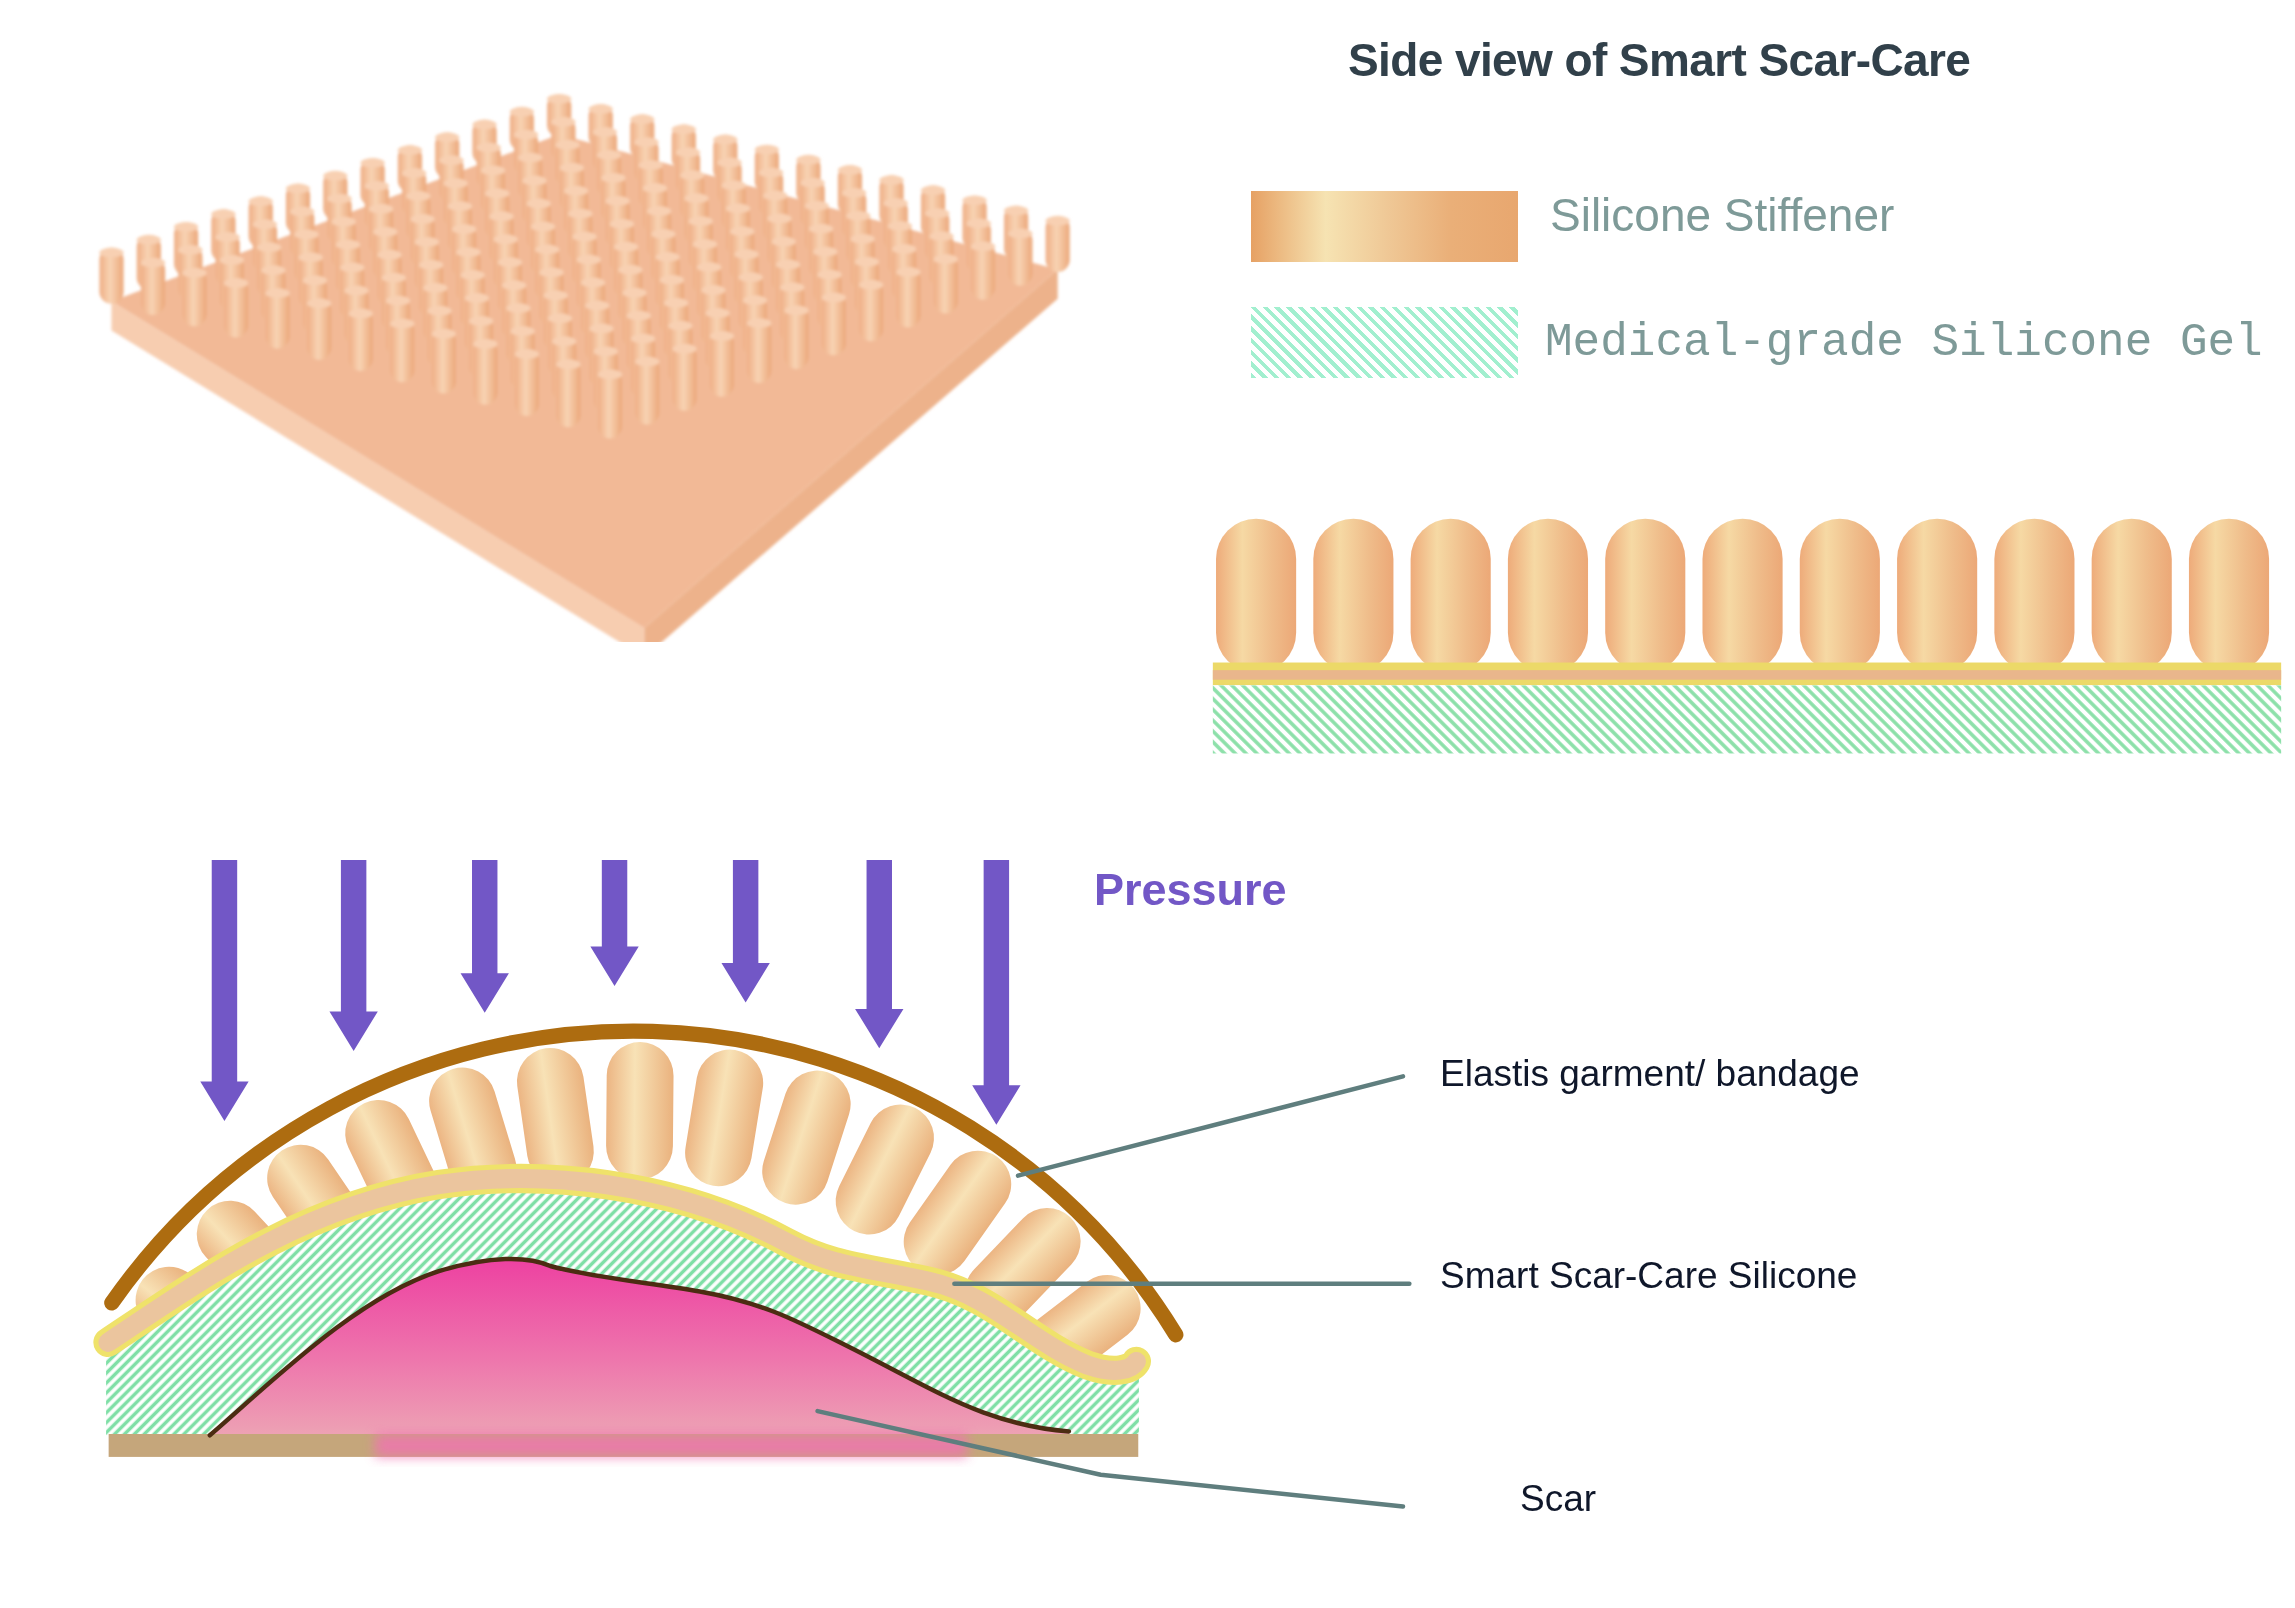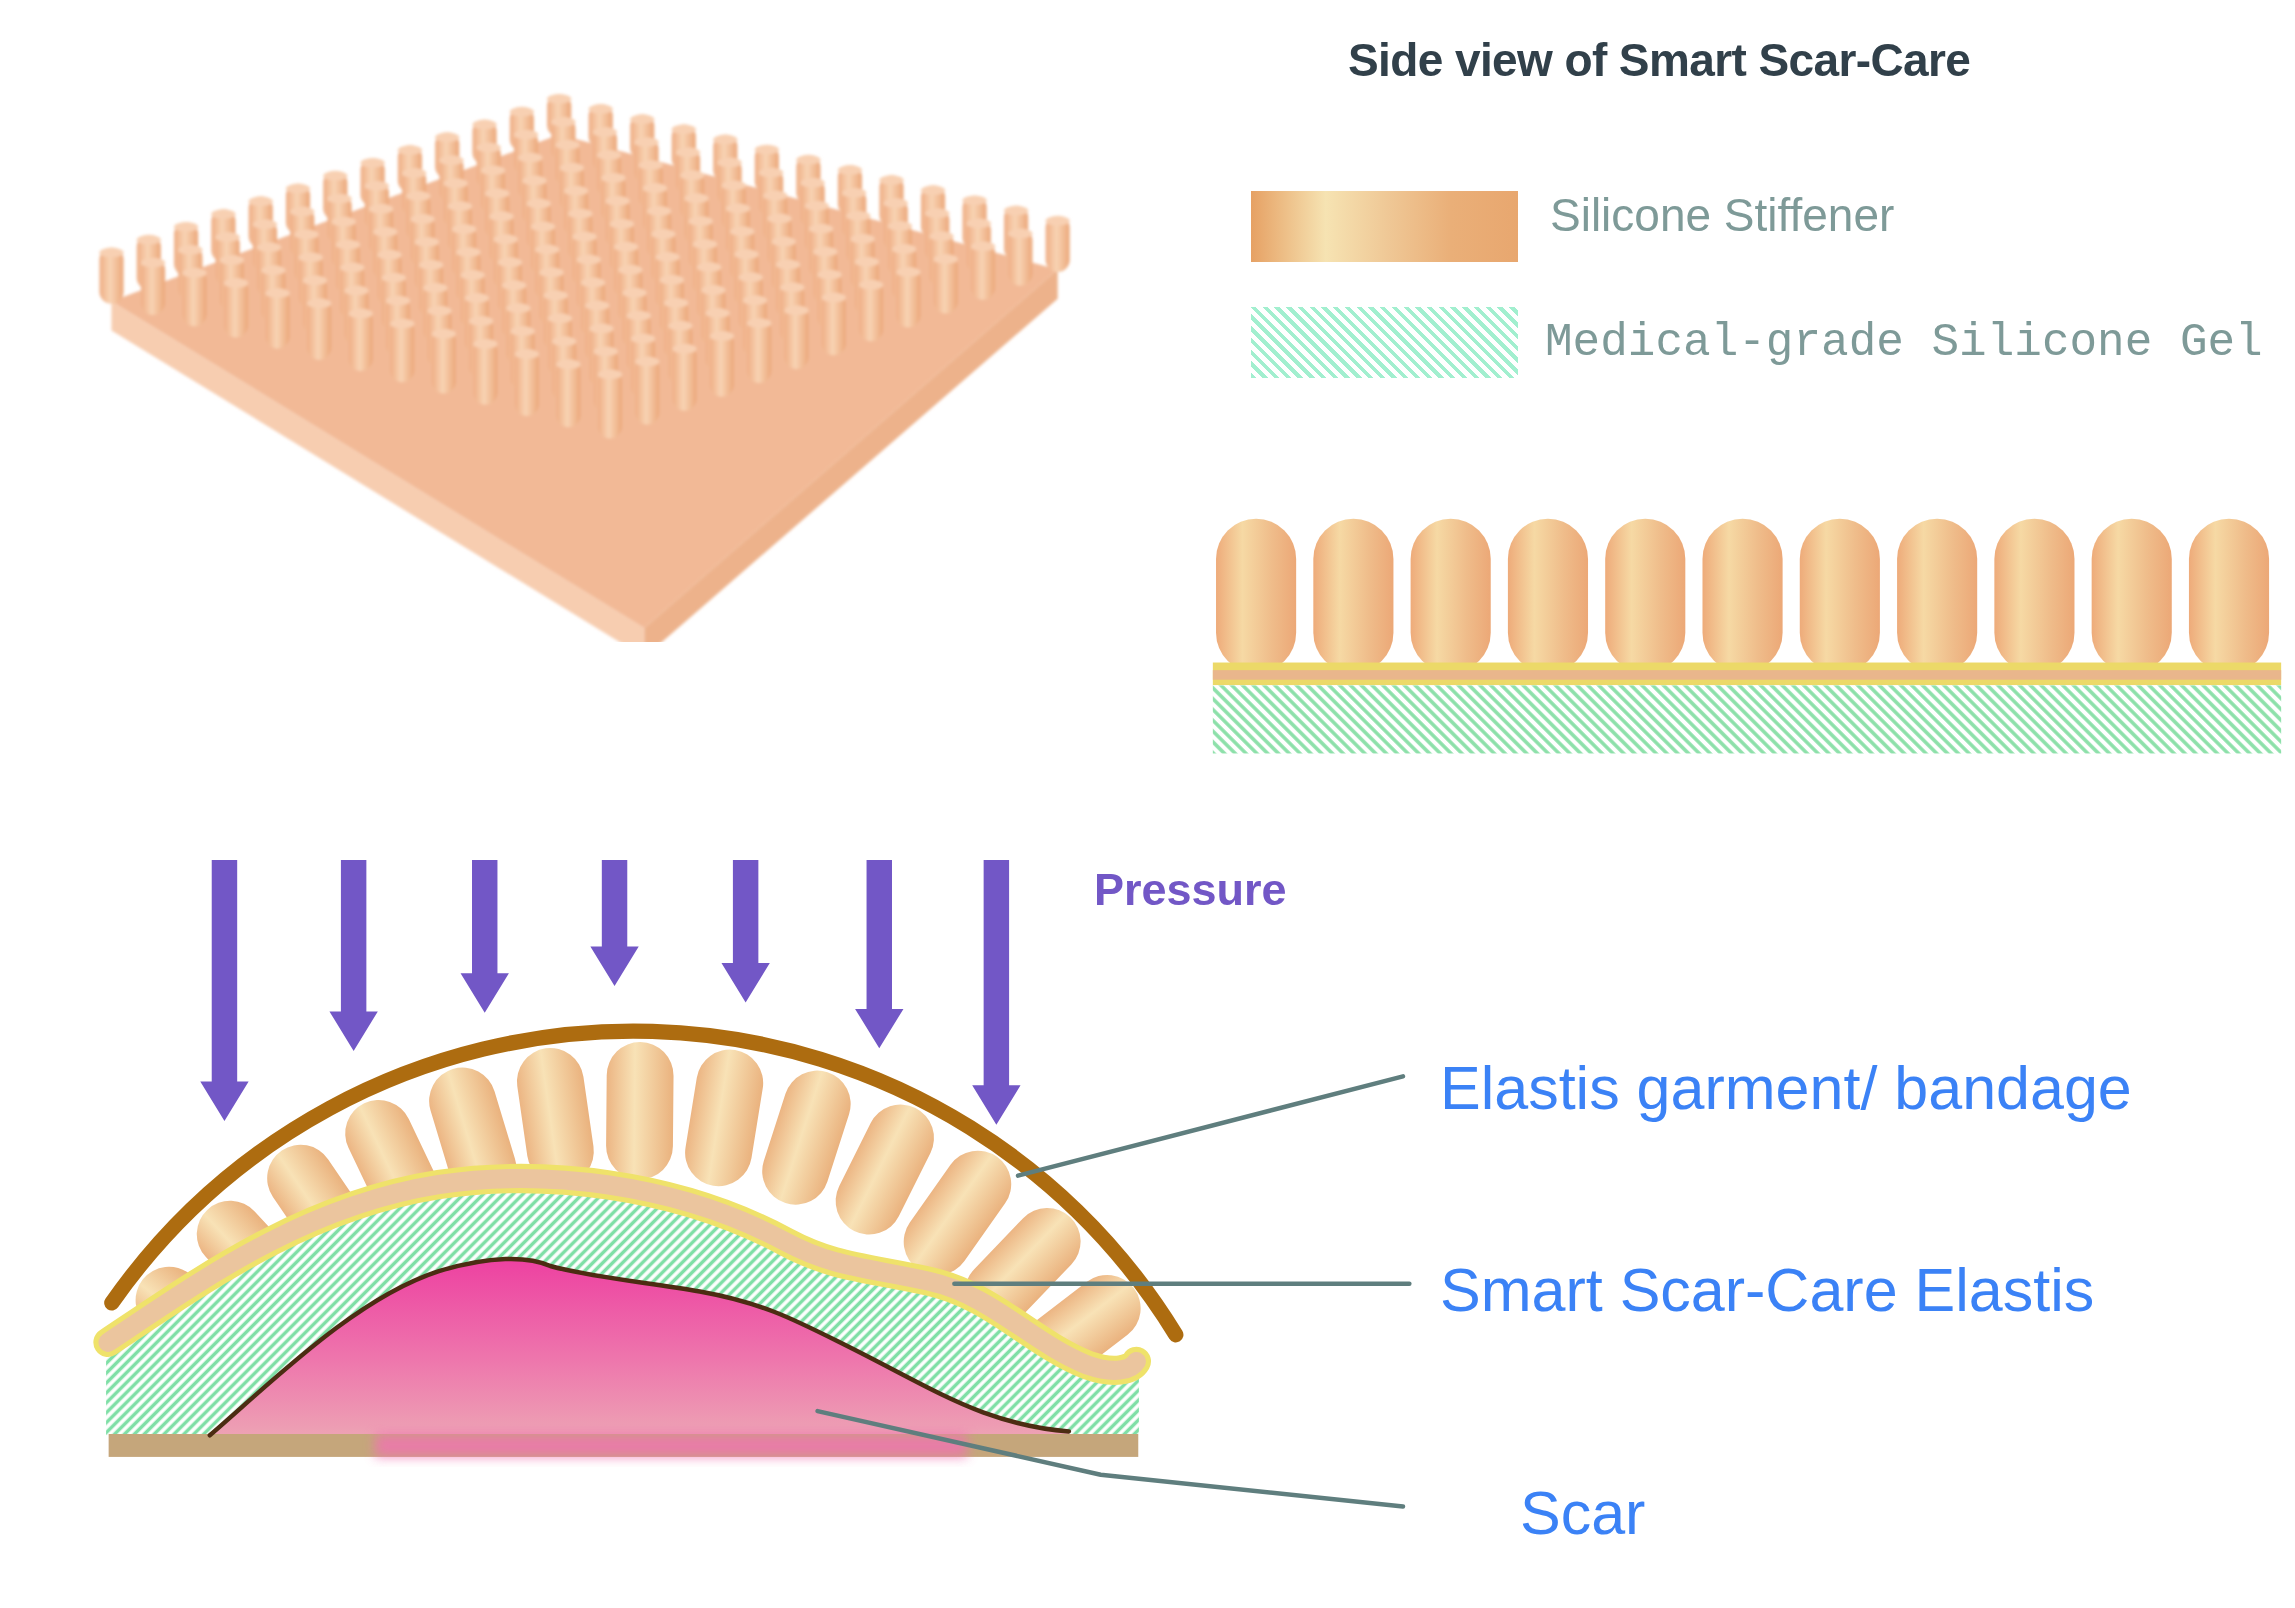--- a/index.html
+++ b/index.html
@@ -9,21 +9,21 @@
   .title{left:1348px;top:33px;font-size:46px;font-weight:700;letter-spacing:-0.6px;color:#31404a;}
   .legend-swatch{width:267px;height:71px;}
   #swatch-stiffener{left:1251px;top:191px;
      background:linear-gradient(90deg,#e6a164 0%,#f6e3b2 28%,#efc795 52%,#eaaf78 75%,#e8a76f 100%);}
   #swatch-gel{left:1251px;top:307px;
      background:repeating-linear-gradient(45deg,#a2efcf 0 3.8px,#ffffff 3.8px 8.3px);}
   .legend-label{font-size:46px;color:#7e9a98;white-space:nowrap;}
   #legend-label-0{left:1550px;top:188px;}
   #legend-label-1{left:1545px;top:317px;font-family:Liberation Mono, monospace;}
   .pressure{left:1054px;top:864px;font-size:45px;font-weight:700;color:#7257c6;margin-left:40px;}
-  .ann{font-size:61px;color:#3b82f6;white-space:nowrap;}
+  .ann{font-size:37px;color:#0f172a;white-space:nowrap;}
   #ann-0{left:1440px;top:1053px;}
   #ann-1{left:1440px;top:1255px;}
   #ann-2{left:1520px;top:1478px;}
   svg{position:absolute;display:block;}
   #photo-svg{left:83px;top:57px;}
   #side-svg{left:1209px;top:515px;}
   #bottom-svg{left:38px;top:846px;}
 </style>
 </head>
 <body>
@@ -508,16 +508,16 @@
       <g>
         <polyline points="1600,1848 2205,1692" fill="none" stroke="#5f7e7e" stroke-width="7" stroke-linecap="round" stroke-linejoin="round"></polyline>
         <polyline points="1500,2018 2215,2018" fill="none" stroke="#5f7e7e" stroke-width="7" stroke-linecap="round" stroke-linejoin="round"></polyline>
         <polyline points="1285,2218 1730,2318 2205,2368" fill="none" stroke="#5f7e7e" stroke-width="7" stroke-linecap="round" stroke-linejoin="round"></polyline>
       </g>
     </svg>
 
   <div class="abs pressure">Pressure</div>
 
   <div id="ann-0" class="abs ann">Elastis garment/ bandage</div>
-  <div id="ann-1" class="abs ann">Smart Scar-Care Elastis</div>
+  <div id="ann-1" class="abs ann">Smart Scar-Care Silicone</div>
   <div id="ann-2" class="abs ann">Scar</div>
 </div>
 
 
 </body></html>

